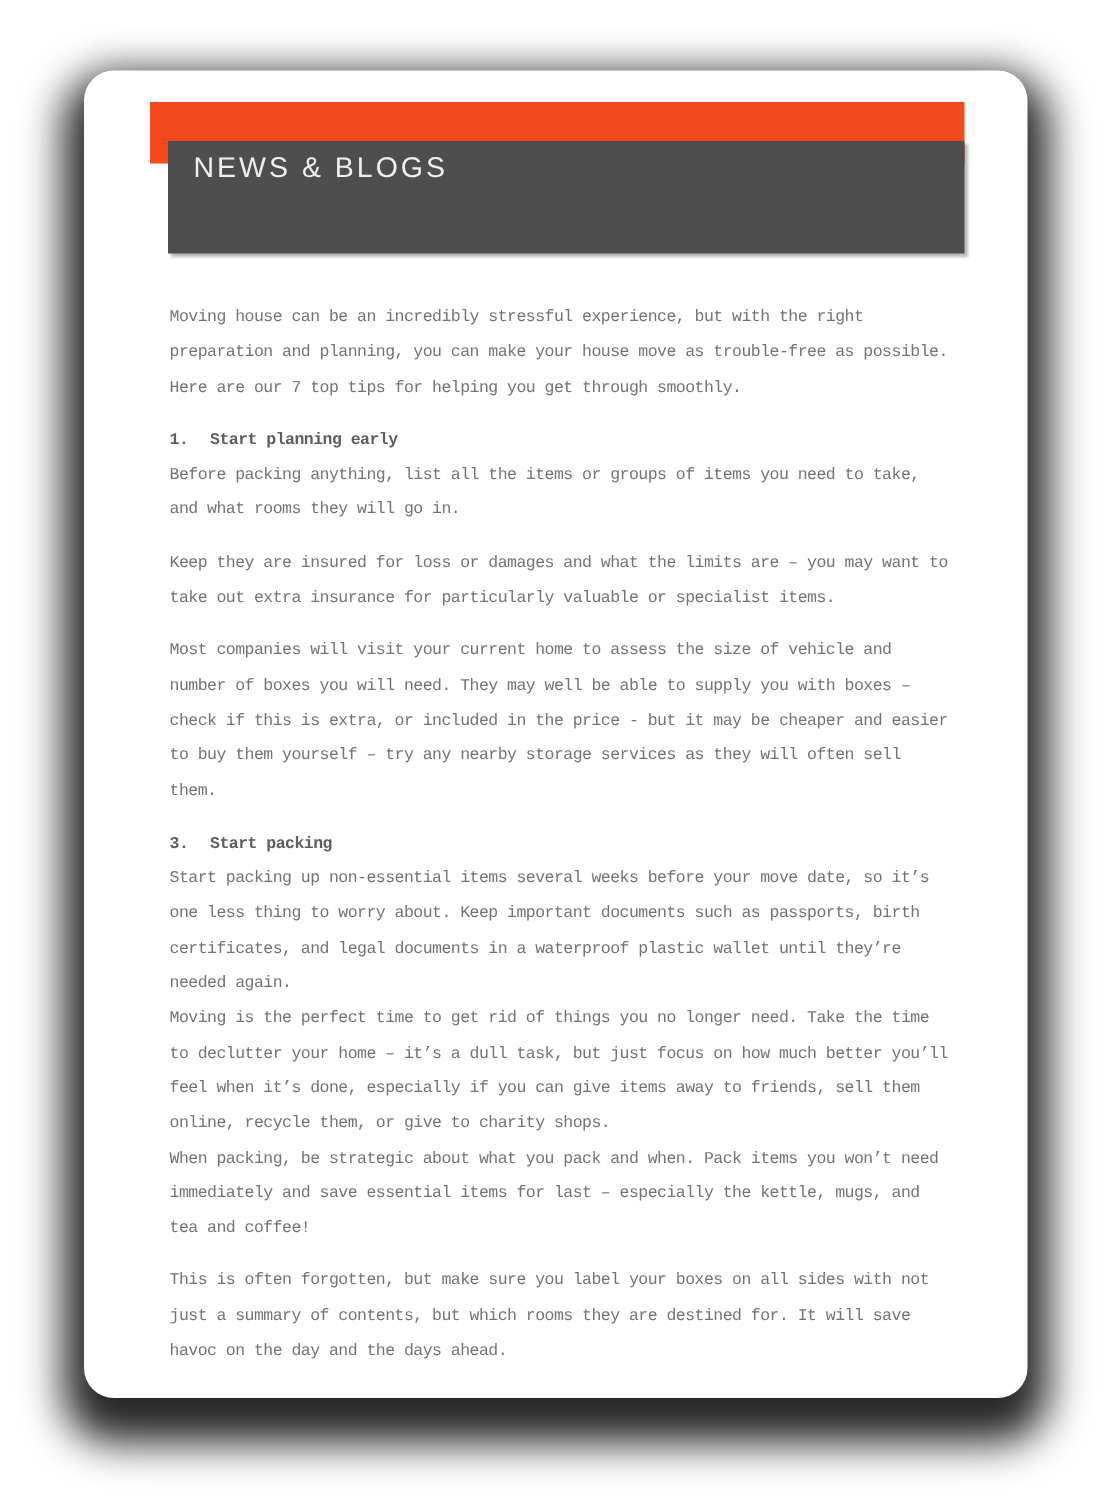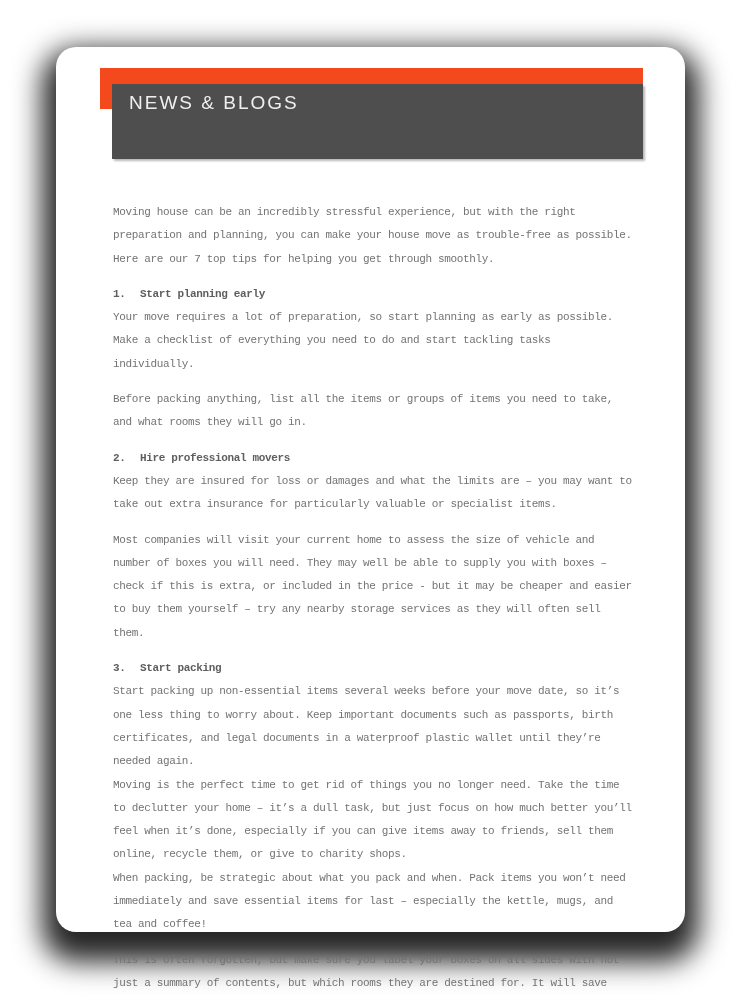--- a/index.html
+++ b/index.html
@@ -28,21 +28,21 @@
     position: absolute;
     left: 44px;
     top: 21px;
     width: 543px;
     height: 41px;
     background: var(--accent, #F4491C);
   }
   .banner {
     position: absolute;
     left: 56px;
-    top: 37px;
+    top: 47px;
     width: 531px;
     height: 75px;
     background: var(--banner, #4E4E4E);
     box-shadow: 2px 2px 2px rgba(0,0,0,0.28);
   }
   .banner-title {
     margin: 0;
     padding: 7px 0 0 17px;
     color: #EFEFEF;
     font-size: 19px;
@@ -86,24 +86,22 @@
 
   <div class="banner">
     <h1 class="banner-title">NEWS &amp; BLOGS</h1>
   </div>
 
   <div class="content">
 
     <p>Moving house can be an incredibly stressful experience, but with the right preparation and planning, you can make your house move as trouble-free as possible. Here are our 7 top tips for helping you get through smoothly.</p>
 
     <p class="h"><span class="num">1.</span><span>Start planning early</span></p>
-    <p>Your move requires a lot of preparation, so start planning as early as possible. Make a checklist of everything you need to do and start tackling tasks individually.</p>
     <p>Before packing anything, list all the items or groups of items you need to take, and what rooms they will go in.</p>
 
-    <p class="h"><span class="num">2.</span><span>Hire professional movers</span></p>
     <p>Keep they are insured for loss or damages and what the limits are – you may want to take out extra insurance for particularly valuable or specialist items.</p>
     <p>Most companies will visit your current home to assess the size of vehicle and number of boxes you will need. They may well be able to supply you with boxes – check if this is extra, or included in the price - but it may be cheaper and easier to buy them yourself – try any nearby storage services as they will often sell them.</p>
 
     <p class="h"><span class="num">3.</span><span>Start packing</span></p>
     <p class="tight">Start packing up non-essential items several weeks before your move date, so it’s one less thing to worry about. Keep important documents such as passports, birth certificates, and legal documents in a waterproof plastic wallet until they’re needed again.</p>
     <p class="tight">Moving is the perfect time to get rid of things you no longer need. Take the time to declutter your home – it’s a dull task, but just focus on how much better you’ll feel when it’s done, especially if you can give items away to friends, sell them online, recycle them, or give to charity shops.</p>
     <p>When packing, be strategic about what you pack and when. Pack items you won’t need immediately and save essential items for last – especially the kettle, mugs, and tea and coffee!</p>
 
     <p>This is often forgotten, but make sure you label your boxes on all sides with not just a summary of contents, but which rooms they are destined for. It will save havoc on the day and the days ahead.</p>
 

